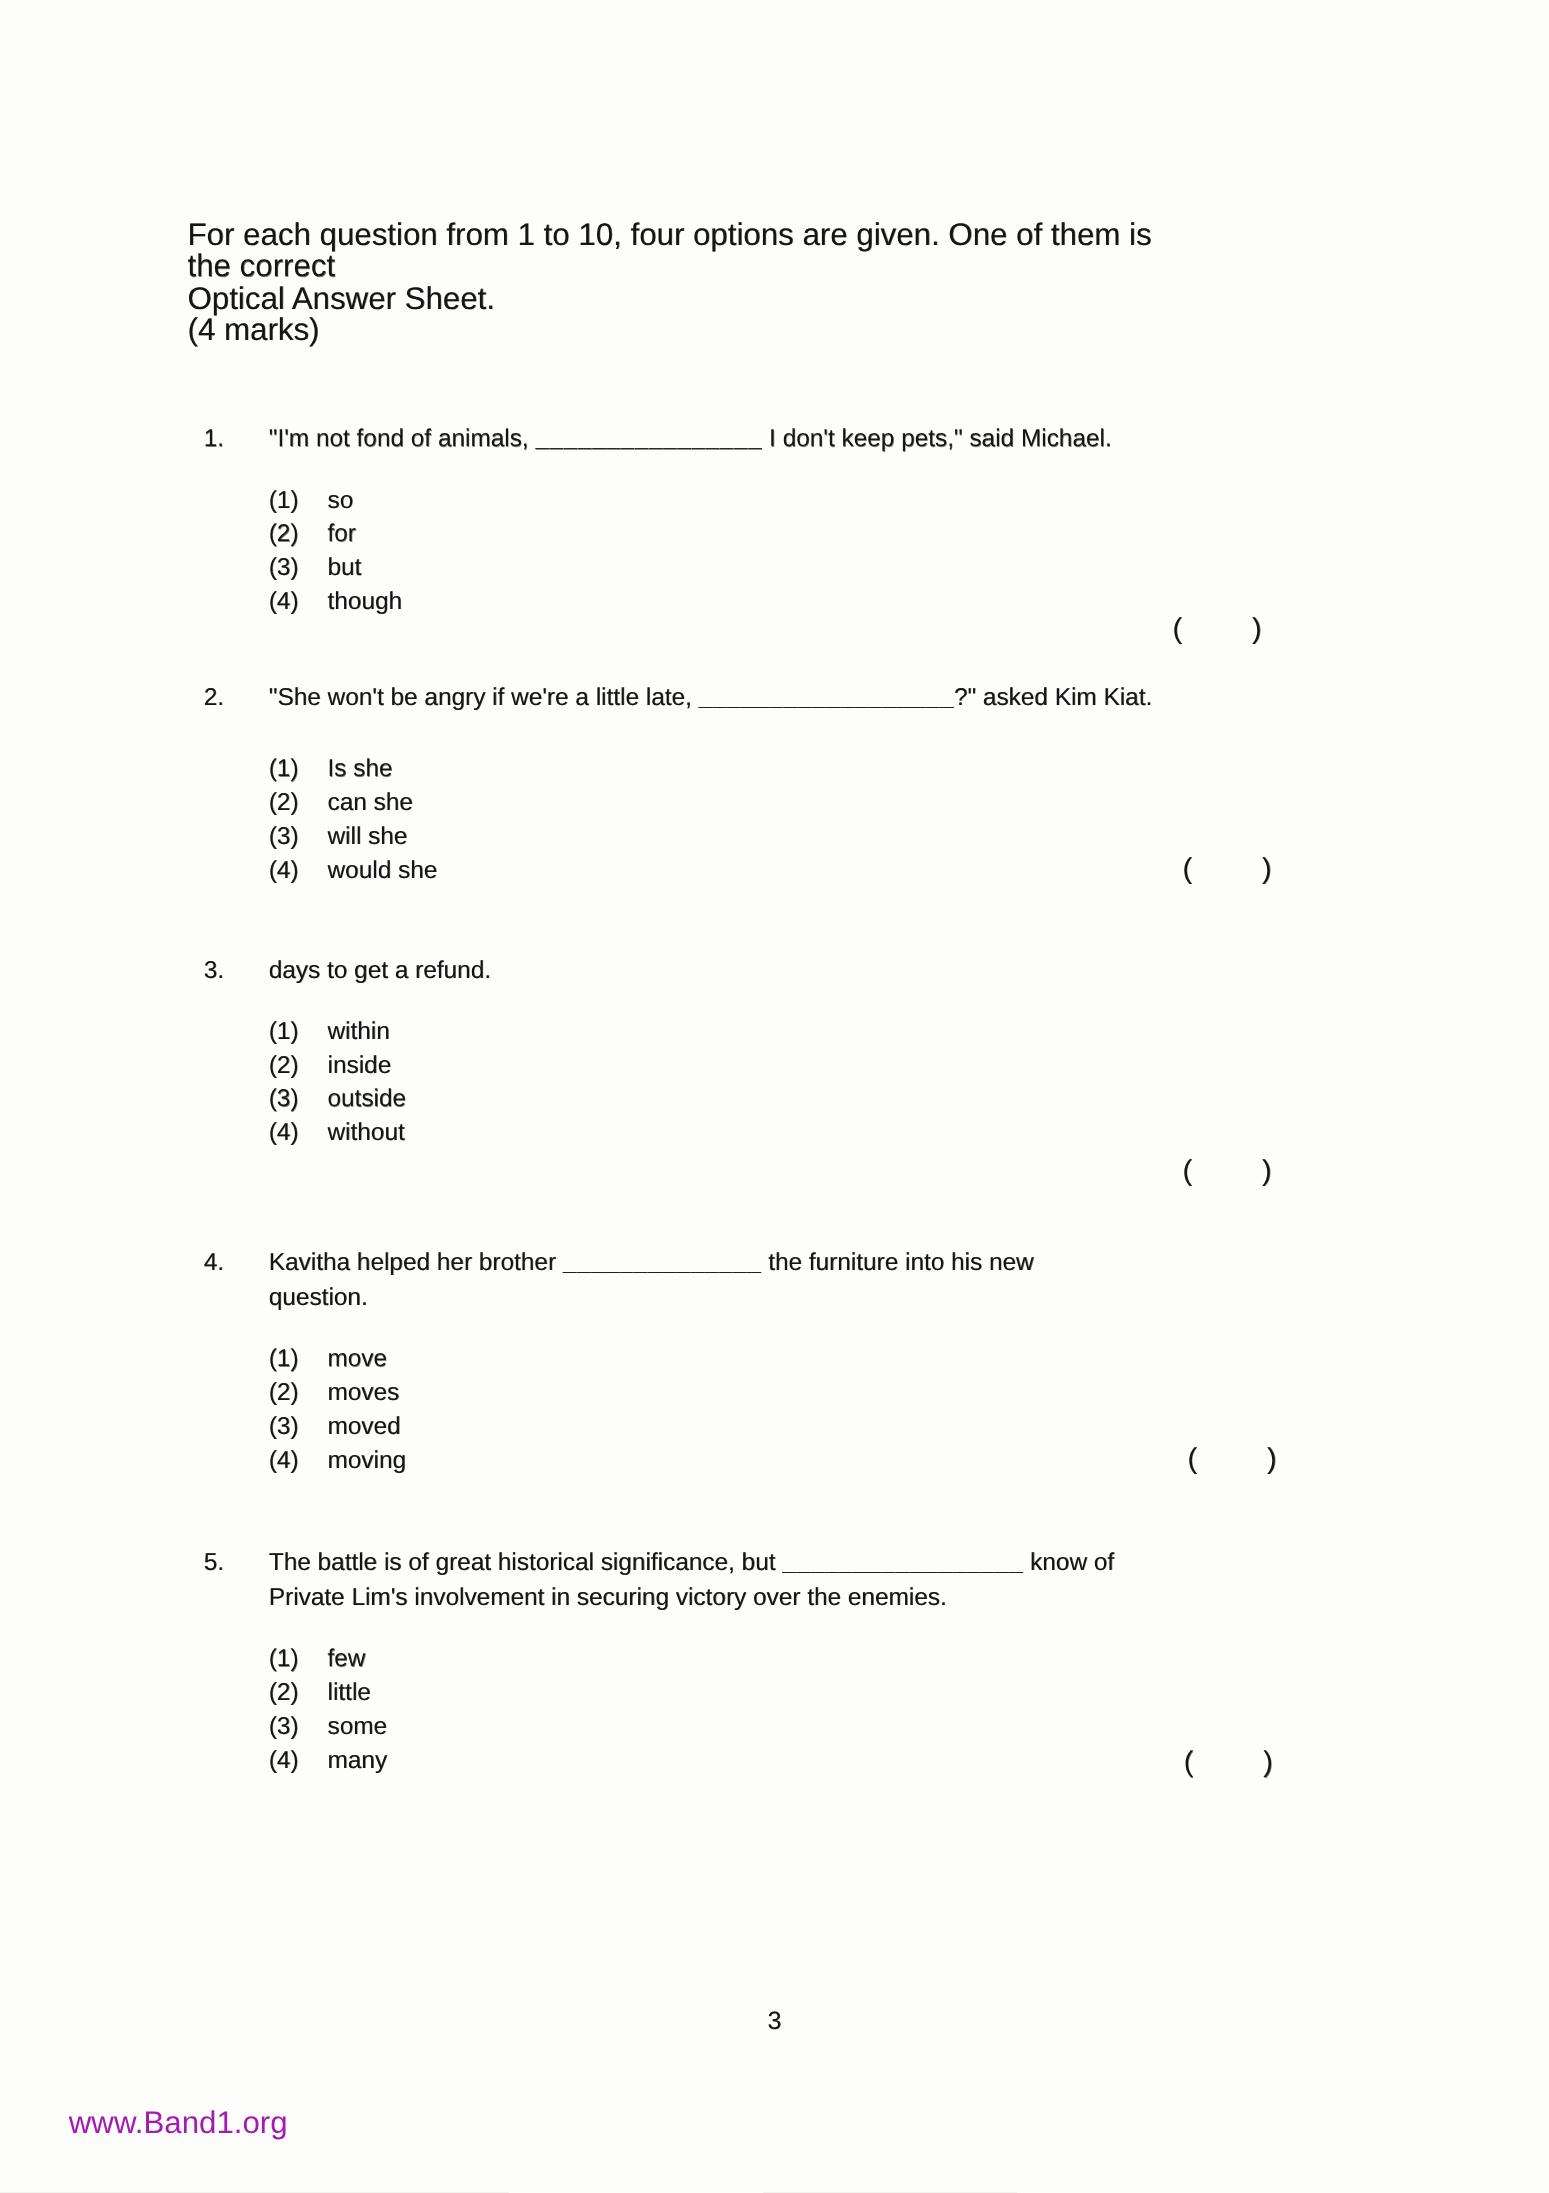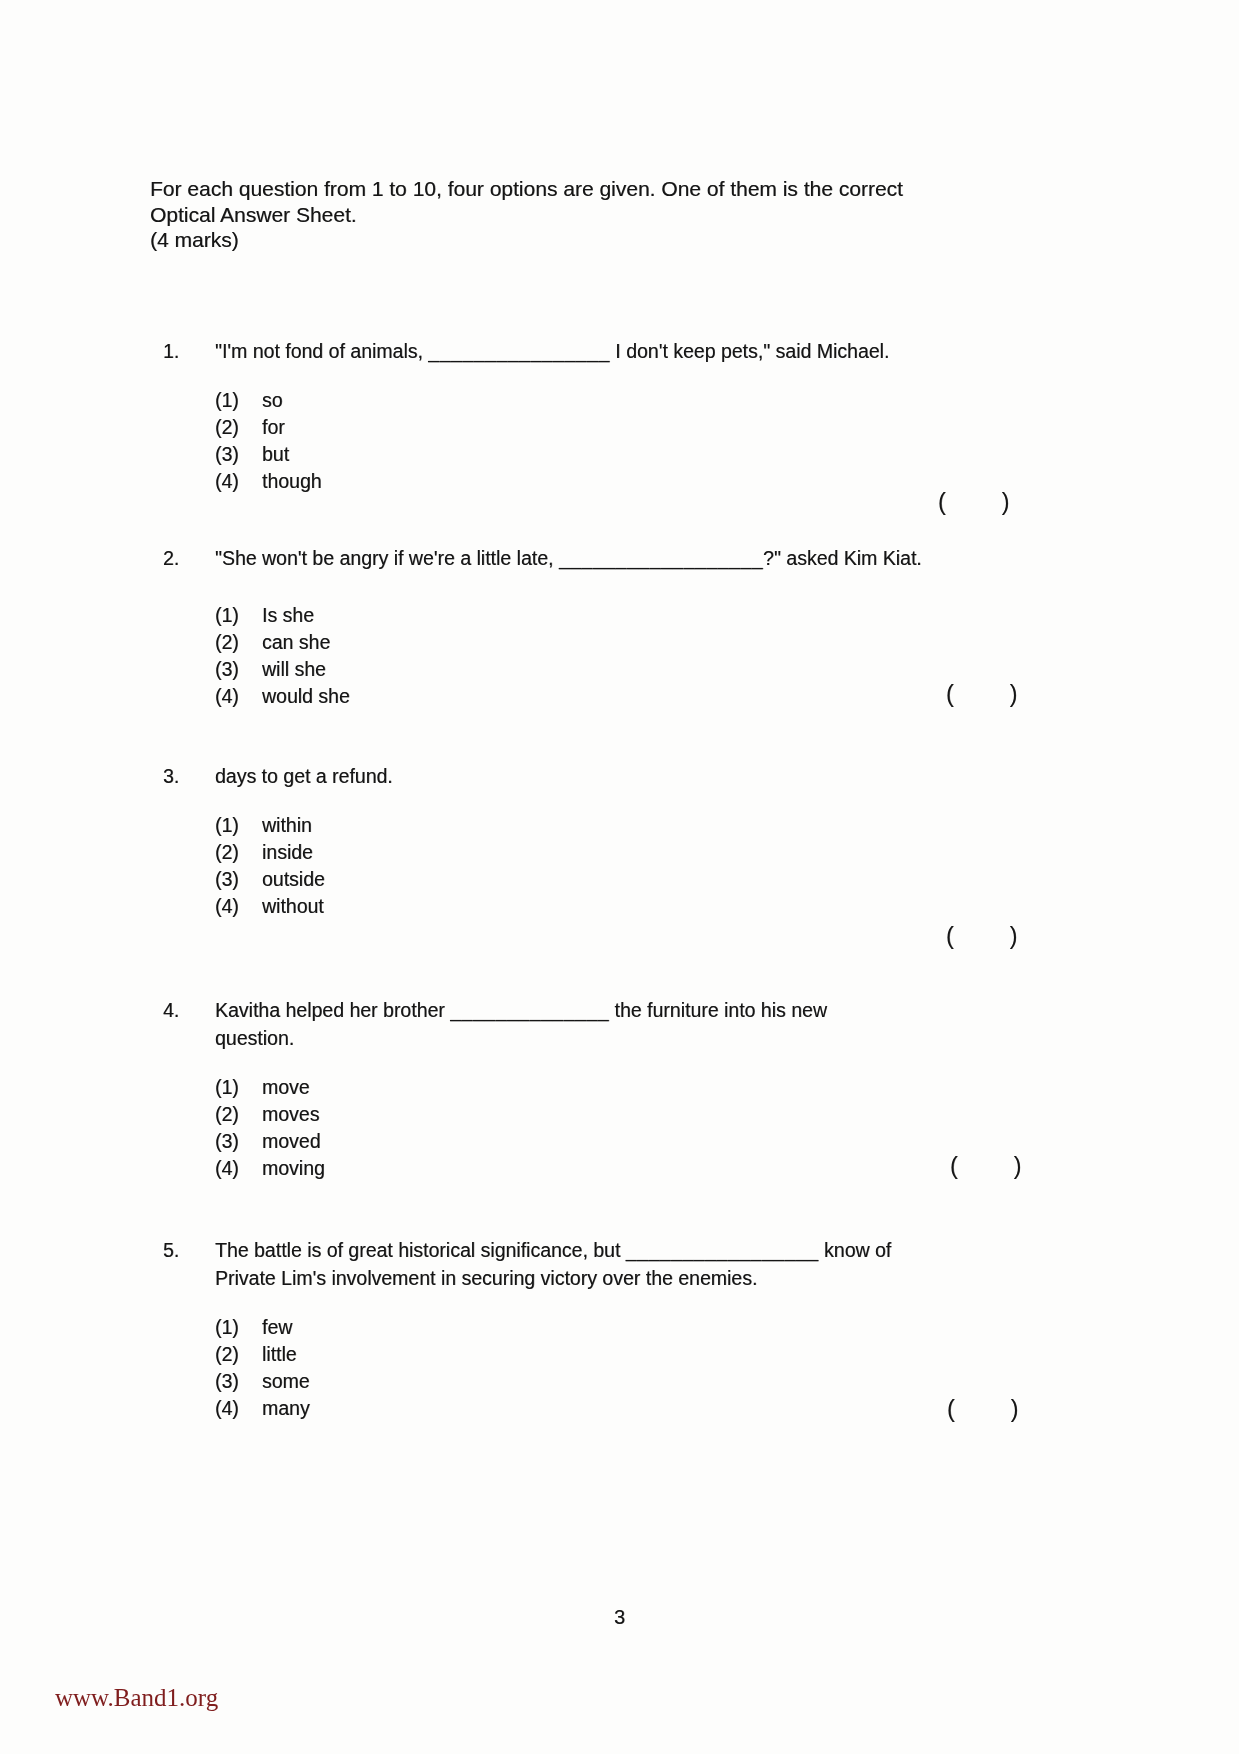--- a/index.html
+++ b/index.html
@@ -12,37 +12,37 @@
     color: #151515;
     overflow: hidden;
   }
   .scan-text { text-shadow: 0.45px 0.25px 0 rgba(25,25,25,0.55); }
 
   .instructions {
     position: absolute;
     left: 150px;
     top: 176px;
     width: 806px;
-    font-size: 21px;
+    font-size: 25px;
     line-height: 25px;
   }
   .instr-line-last { display: flex; justify-content: space-between; margin-top: 1px; flex-direction: column; }
 
   .question {
     position: absolute;
     left: 163px;
     width: 820px;
     display: flex;
     font-size: 19.5px;
     line-height: 28px;
   }
   .q-num { width: 52px; flex-shrink: 0; }
   .q-body { flex: 1; }
   .q-line1 { white-space: nowrap; }
-  .blank { letter-spacing: 0.5px; }
+  .blank { letter-spacing: 0.5px; font-weight: bold; }
 
   .options { margin-top: 22px; }
   .option { display: flex; line-height: 27px; }
   .opt-num { width: 47px; flex-shrink: 0; }
 
   .answer-bracket {
     position: absolute;
     display: flex;
     gap: 56px;
     font-size: 23px;
@@ -54,23 +54,23 @@
     top: 1606px;
     left: 0;
     width: 100%;
     text-align: center;
     font-size: 20px;
   }
   .watermark {
     position: absolute;
     left: 55px;
     top: 1684px;
-    font-family: Liberation Serif, serif;
+    font-family: Liberation Sans, sans-serif;
     font-size: 25px;
-    color: #7f1d1d;
+    color: #a21caf;
   }
 </style>
 </head>
 <body>
 
 <div class="page">
 
   <div class="instructions scan-text">
     <div>For each question from 1 to 10, four options are given. One of them is the correct</div>
     <div class="instr-line-last">

